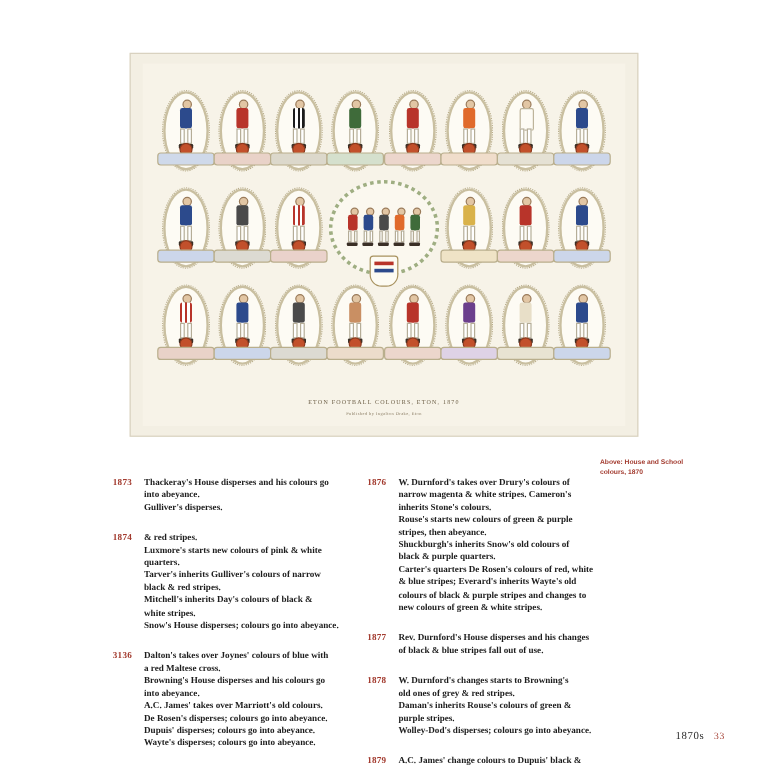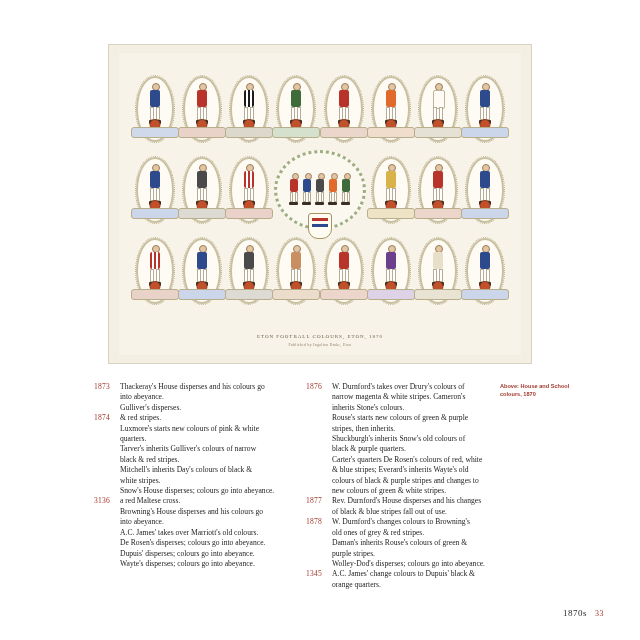--- a/index.html
+++ b/index.html
@@ -121,21 +121,21 @@
     width:404px;
   }
   .col{
     position:absolute;top:0;
     font-size:7.6px;
     line-height:10.4px;
     color:#1d1d1d;
   }
   .col-left{left:0;width:195px;}
   .col-right{left:212px;width:192px;}
-  .entry{position:relative;padding-left:26px;margin:0 0 0 0;}
+  .entry{position:relative;padding-left:26px;margin:15px 0 0 0;font-weight:bold;}
   .yr{
     position:absolute;left:0;top:0;
     width:22px;text-align:left;
     color:#a23a2e;
     font-size:7.6px;
     letter-spacing:.2px;
   }
   .line{display:block;}
 
   
@@ -495,65 +495,66 @@
         <span class="line">quarters.</span>
         <span class="line">Tarver's inherits Gulliver's colours of narrow</span>
         <span class="line">black &amp; red stripes.</span>
         <span class="line">Mitchell's inherits Day's colours of black &amp;</span>
         <span class="line">white stripes.</span>
         <span class="line">Snow's House disperses; colours go into abeyance.</span>
       </div>
 
       <div class="entry">
         <span class="yr">3136</span>
+        <span class="line">Dalton's takes over Joynes' colours of blue with</span>
         <span class="line">a red Maltese cross.</span>
         <span class="line">Browning's House disperses and his colours go</span>
         <span class="line">into abeyance.</span>
         <span class="line">A.C. James' takes over Marriott's old colours.</span>
         <span class="line">De Rosen's disperses; colours go into abeyance.</span>
         <span class="line">Dupuis' disperses; colours go into abeyance.</span>
         <span class="line">Wayte's disperses; colours go into abeyance.</span>
       </div>
 
     </div>
 
     <div class="col col-right">
 
       <div class="entry">
         <span class="yr">1876</span>
         <span class="line">W. Durnford's takes over Drury's colours of</span>
         <span class="line">narrow magenta &amp; white stripes. Cameron's</span>
         <span class="line">inherits Stone's colours.</span>
         <span class="line">Rouse's starts new colours of green &amp; purple</span>
-        <span class="line">stripes, then inherits.</span>
+        <span class="line">stripes, then abeyance.</span>
         <span class="line">Shuckburgh's inherits Snow's old colours of</span>
         <span class="line">black &amp; purple quarters.</span>
         <span class="line">Carter's quarters De Rosen's colours of red, white</span>
         <span class="line">&amp; blue stripes; Everard's inherits Wayte's old</span>
         <span class="line">colours of black &amp; purple stripes and changes to</span>
         <span class="line">new colours of green &amp; white stripes.</span>
       </div>
 
       <div class="entry">
         <span class="yr">1877</span>
         <span class="line">Rev. Durnford's House disperses and his changes</span>
         <span class="line">of black &amp; blue stripes fall out of use.</span>
       </div>
 
       <div class="entry">
         <span class="yr">1878</span>
-        <span class="line">W. Durnford's changes colours to Browning's</span>
+        <span class="line">W. Durnford's changes starts to Browning's</span>
         <span class="line">old ones of grey &amp; red stripes.</span>
         <span class="line">Daman's inherits Rouse's colours of green &amp;</span>
         <span class="line">purple stripes.</span>
         <span class="line">Wolley-Dod's disperses; colours go into abeyance.</span>
       </div>
 
       <div class="entry">
-        <span class="yr">1345</span>
+        <span class="yr">1879</span>
         <span class="line">A.C. James' change colours to Dupuis' black &amp;</span>
         <span class="line">orange quarters.</span>
       </div>
 
     </div>
   </div>
 
   <div class="margin-note">Above: House and School colours, 1870</div>
 
   <div class="footer">

